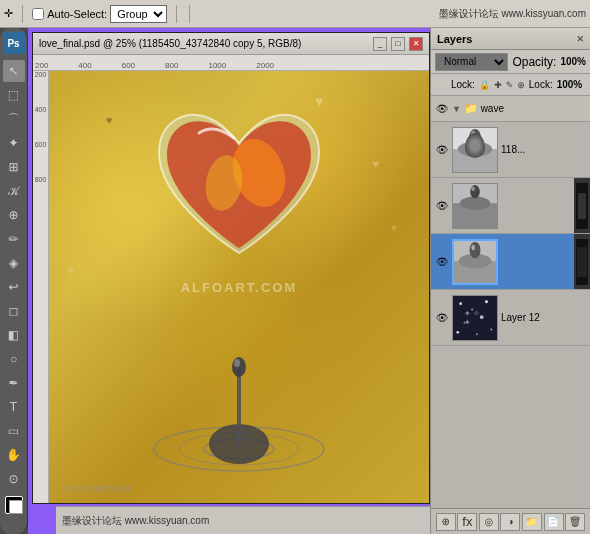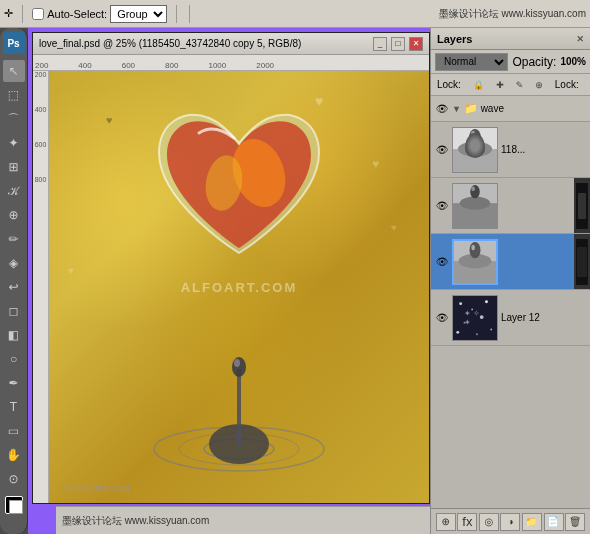--- a/index.html
+++ b/index.html
@@ -298,22 +298,22 @@
       font-weight: bold;
     }
 
     
     #lock-row {
       height: 22px;
       background: #c8c5be;
       border-bottom: 1px solid #999;
       display: flex;
       align-items: center;
-      padding: 0 6px;
-      gap: 12px;
+      padding: 0 20px;
+      gap: 4px;
       font-size: 10px;
     }
     .lock-icon-small {
       font-size: 9px;
       color: #444;
     }
 
     
     #layer-list {
       flex: 1;

